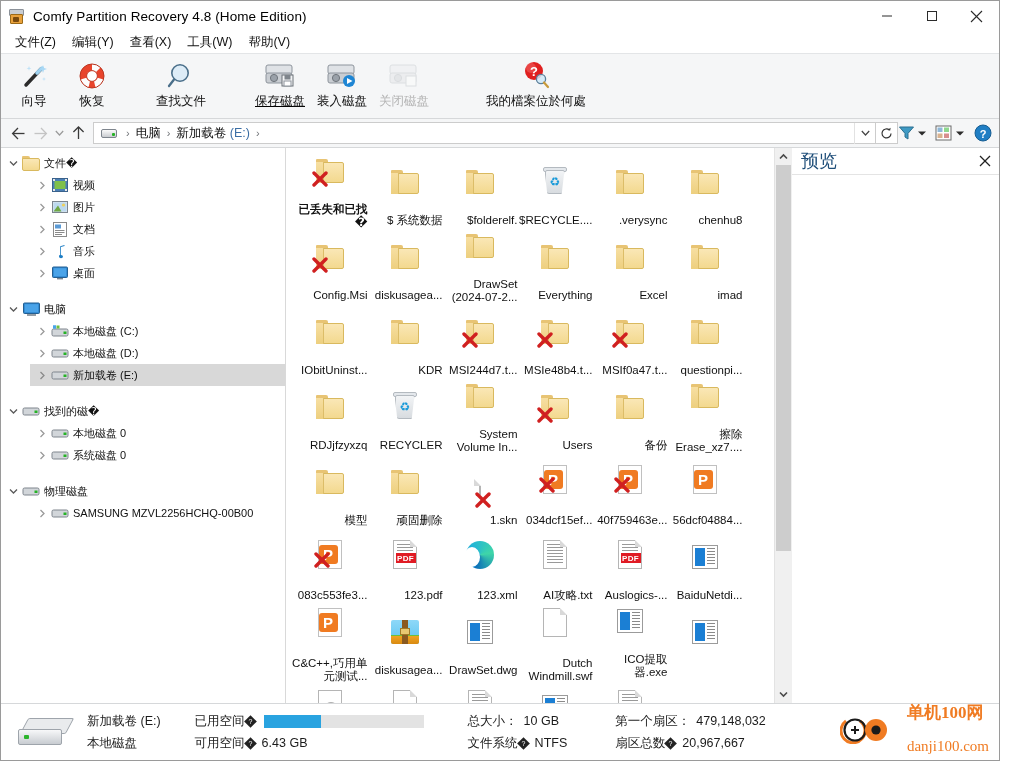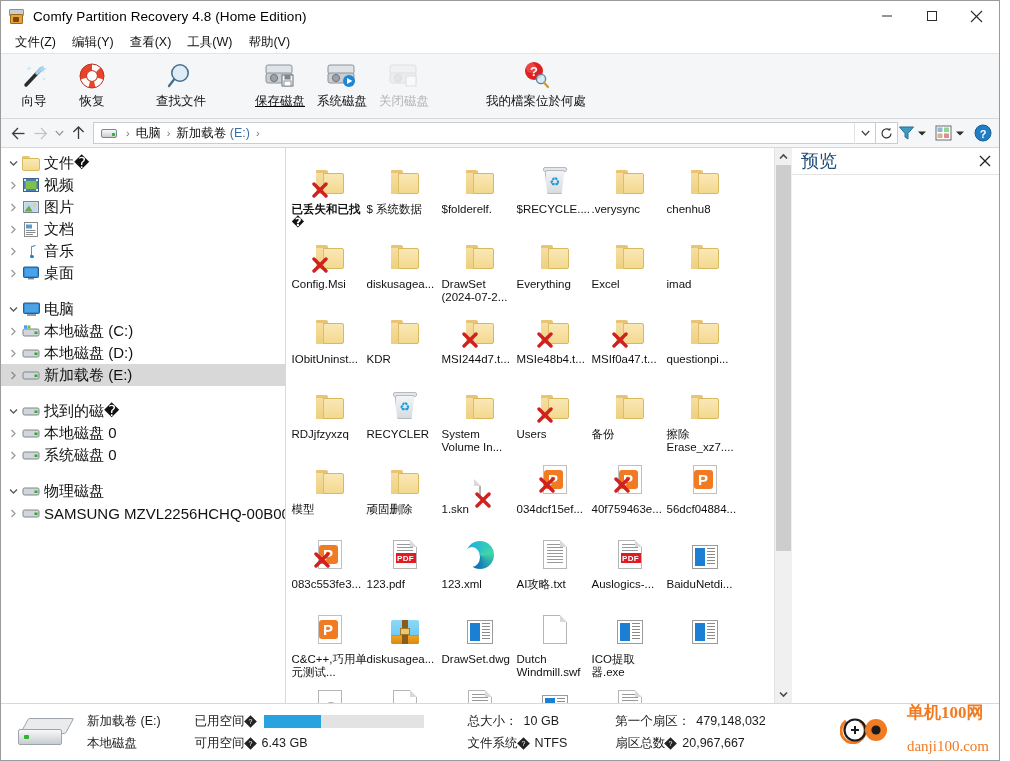--- a/index.html
+++ b/index.html
@@ -52,31 +52,31 @@
 
   
   .mainrow{flex:1 1 auto;display:flex;min-height:0;}
 
   
   .tree{width:285px;flex:0 0 285px;background:#fff;border-right:1px solid #d9d9d9;overflow:hidden;padding-top:4px;box-sizing:border-box;}
   .tnode{height:22px;display:flex;align-items:center;padding-left:4px;white-space:nowrap;}
   .tnode.sel{background:#d8d8d8;}
   .tw{width:16px;flex:0 0 16px;display:flex;align-items:center;justify-content:center;color:#6a6a6a;}
   .tico{width:20px;flex:0 0 20px;display:flex;align-items:center;justify-content:center;margin-right:3px;}
-  .tlbl{font-size:15px;color:#111;}
+  .tlbl{font-size:11px;color:#111;}
   .ind1{padding-left:4px;}
-  .ind2{}
+  .ind2{margin-left:29px;}
   .tgap{height:14px;}
 
   
   .filespane{flex:1 1 auto;position:relative;min-width:0;background:#fff;display:flex;}
   .grid{flex:1 1 auto;overflow:hidden;padding:6px 0 0 6px;display:flex;flex-wrap:wrap;align-content:flex-start;}
   .cell{width:75px;height:75px;display:flex;flex-direction:column;align-items:center;padding-top:4px;box-sizing:border-box;}
   .cell-ico{height:36px;display:flex;align-items:flex-end;justify-content:center;position:relative;}
-  .cell-lbl{font-size:11.5px;color:#111;text-align:left;line-height:13px;margin-top:9px;width:76px;word-break:break-word;}
+  .cell-lbl{font-size:11.5px;color:#111;text-align:right;line-height:13px;margin-top:20px;width:76px;word-break:break-word;}
 
   
   .folder{width:28px;height:24px;position:relative;}
   .folder .tab{position:absolute;left:0;top:0;width:12px;height:4px;background:#e8c474;border-radius:1px 2px 0 0;}
   .folder .bd{position:absolute;left:0;top:3px;width:28px;height:21px;background:linear-gradient(#fae7b6,#f3d98f);border:1px solid #d9b95e;box-sizing:border-box;border-radius:1px 2px 2px 2px;}
   .folder .fold{position:absolute;left:0;top:3px;width:8px;height:21px;background:linear-gradient(#f7dfa2,#edcf7e);border-right:1px solid #dcbd68;box-sizing:border-box;}
   .xmark{position:absolute;left:-4px;top:12px;width:16px;height:16px;}
   .doc{width:24px;height:29px;background:#fff;border:1px solid #b5b5b5;box-sizing:border-box;position:relative;}
   .doc:after{content:"";position:absolute;right:-1px;top:-1px;border-width:0 7px 7px 0;border-style:solid;border-color:#d9d9d9 #fff;}
   .pdfbadge{position:absolute;left:2px;bottom:5px;width:20px;height:10px;background:#e01b24;color:#fff;font-size:8px;font-weight:bold;display:flex;align-items:center;justify-content:center;letter-spacing:.3px;}
@@ -239,21 +239,21 @@
     <div class="tb-btn" style="width:62px;">
       <div class="tb-ico">
         <svg width="34" height="30" viewBox="0 0 34 30">
           <rect x="3" y="4" width="26" height="9" rx="2" fill="#dfe2e6" stroke="#8d949c"></rect>
           <rect x="3" y="12" width="26" height="10" rx="2" fill="#c9cdd2" stroke="#8d949c"></rect>
           <circle cx="11" cy="17" r="3.6" fill="#9aa1a9" stroke="#70767d"></circle>
           <circle cx="24" cy="20" r="6" fill="#1f86d4"></circle>
           <path d="M22 17 L27.5 20 L22 23 Z" fill="#fff"></path>
         </svg>
       </div>
-      <div class="tb-lbl">系统磁盘</div>
+      <div class="tb-lbl">装入磁盘</div>
     </div>
 
     <div class="tb-btn" style="width:62px;">
       <div class="tb-ico" style="opacity:.35">
         <svg width="34" height="30" viewBox="0 0 34 30">
           <rect x="3" y="4" width="26" height="9" rx="2" fill="#e8eaec" stroke="#b0b5ba"></rect>
           <rect x="3" y="12" width="26" height="10" rx="2" fill="#dcdfe2" stroke="#b0b5ba"></rect>
           <circle cx="11" cy="17" r="3.6" fill="#c3c7cb" stroke="#a9aeb3"></circle>
           <rect x="19" y="15" width="10" height="10" fill="#fff" stroke="#b0b5ba"></rect>
         </svg>

